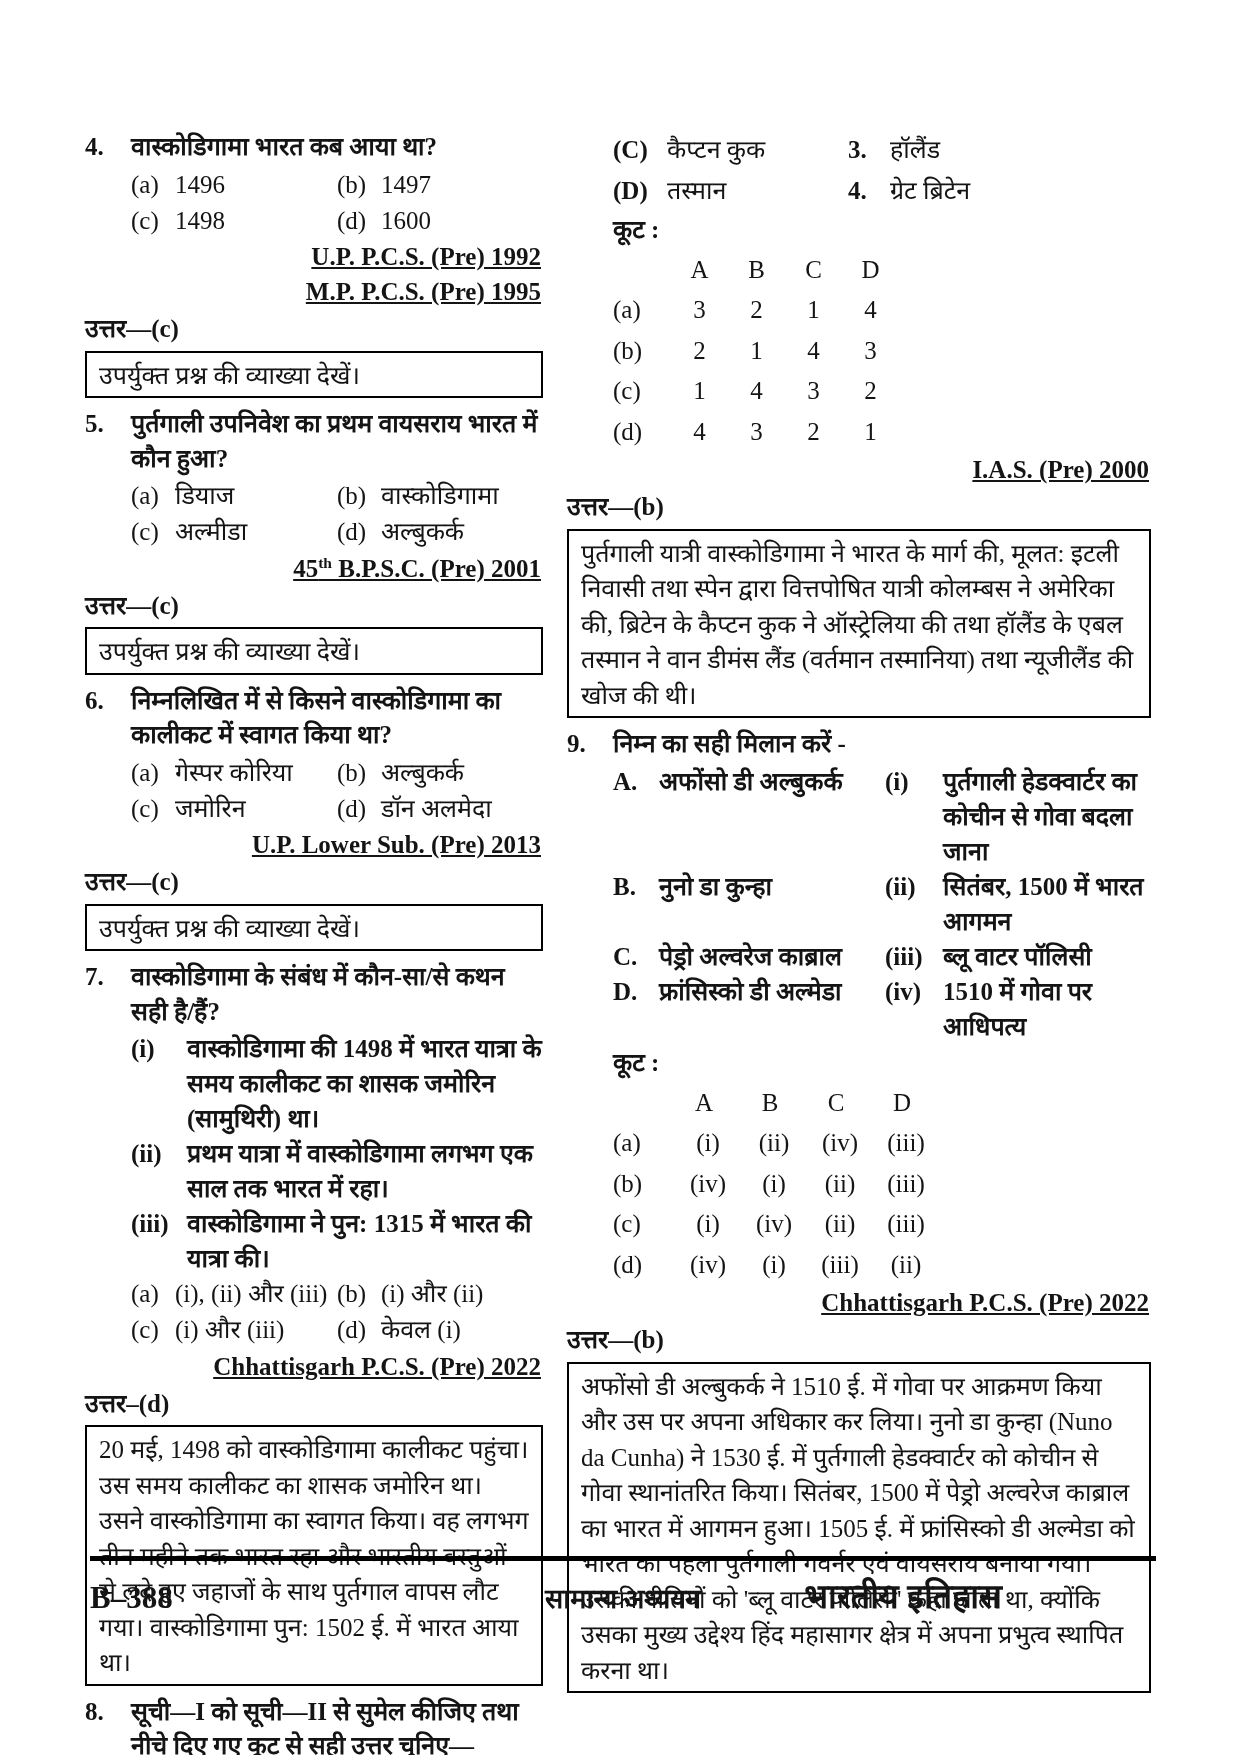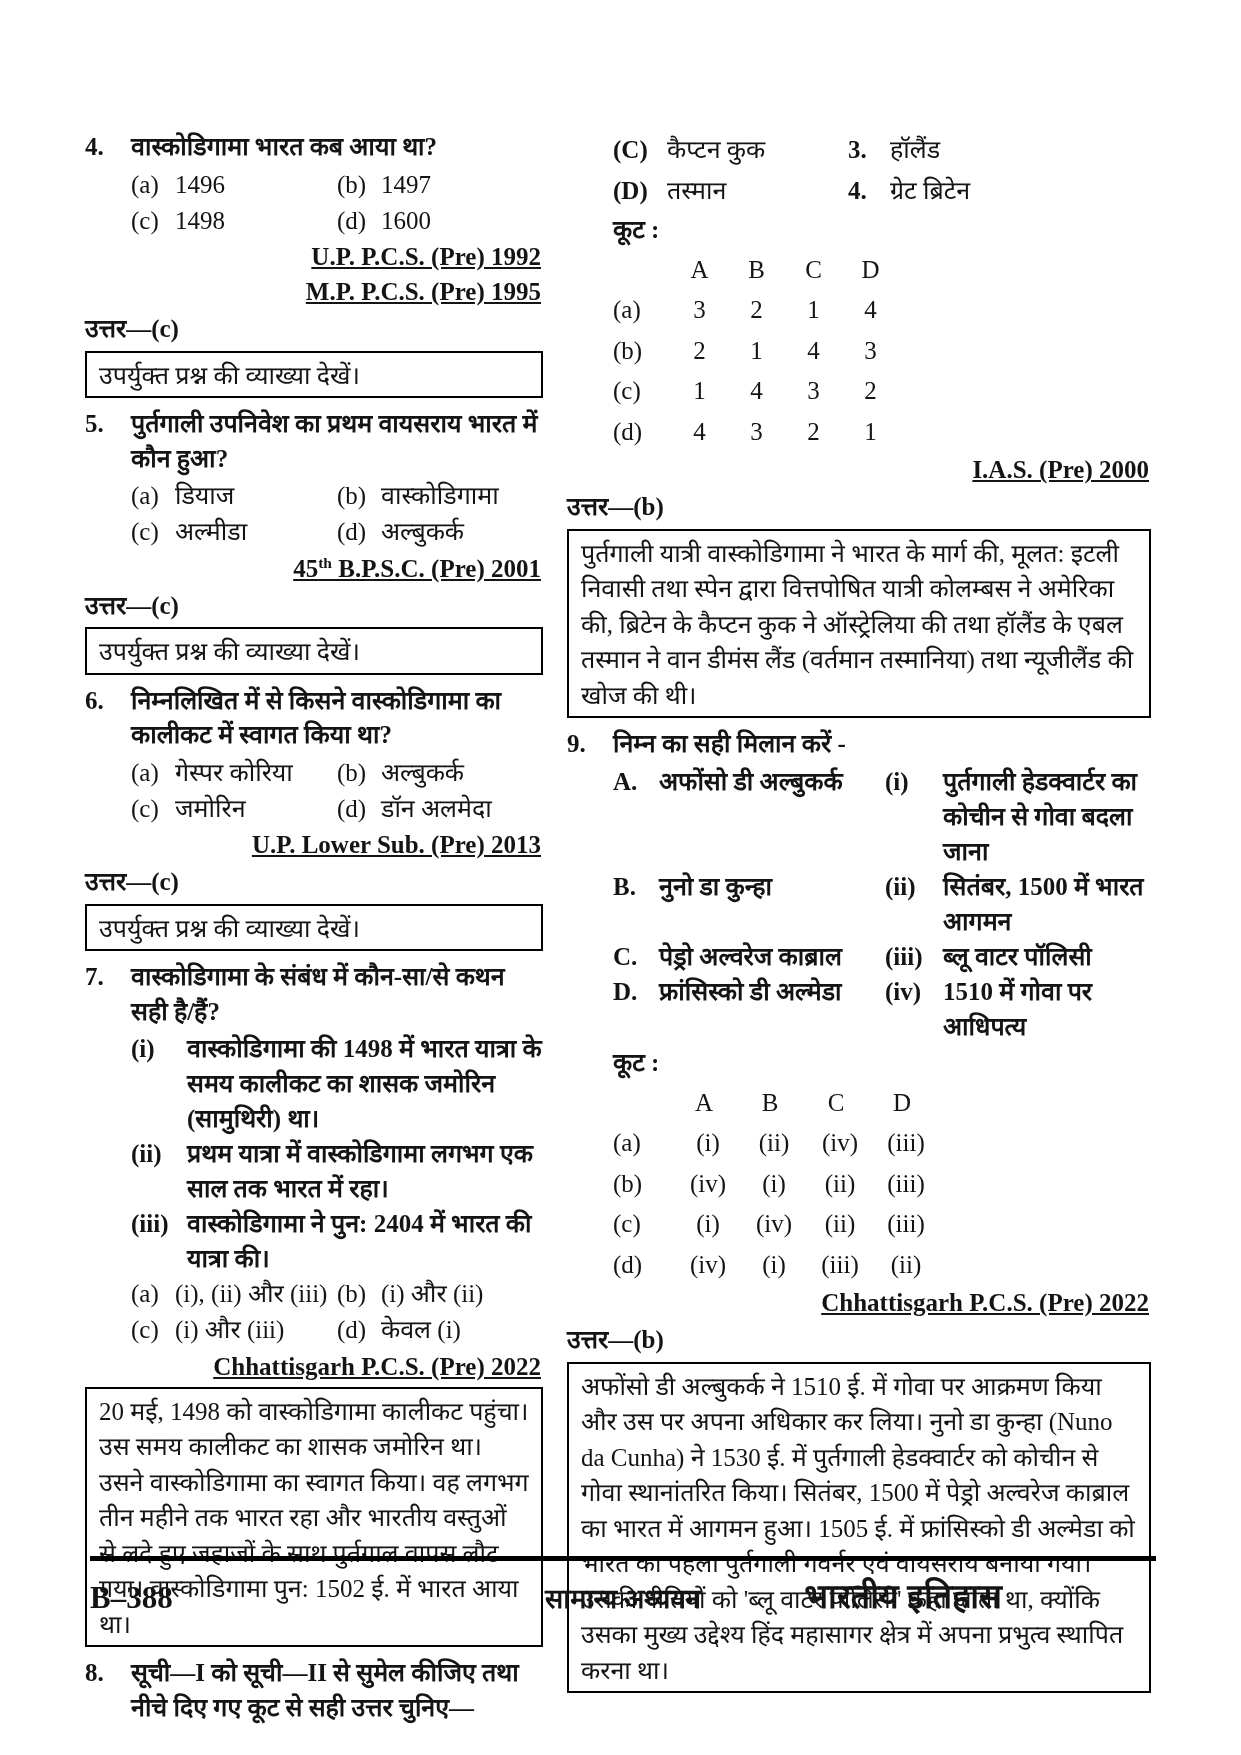--- a/index.html
+++ b/index.html
@@ -170,21 +170,21 @@
       <div class="stmt">
           <span class="stmt-label">(i)</span>
           <span class="stmt-text">वास्कोडिगामा की 1498 में भारत यात्रा के समय कालीकट का शासक जमोरिन (सामुथिरी) था।</span>
         </div>
       <div class="stmt">
           <span class="stmt-label">(ii)</span>
           <span class="stmt-text">प्रथम यात्रा में वास्कोडिगामा लगभग एक साल तक भारत में रहा।</span>
         </div>
       <div class="stmt">
           <span class="stmt-label">(iii)</span>
-          <span class="stmt-text">वास्कोडिगामा ने पुन: 2404 में भारत की यात्रा की।</span>
+          <span class="stmt-text">वास्कोडिगामा ने पुन: 1315 में भारत की यात्रा की।</span>
         </div>
       <div class="opts">
         <div class="opt-row">
           <div class="opt">
               <span class="opt-label">(a)</span>
               <span>(i), (ii) और (iii)</span>
             </div>
           <div class="opt">
               <span class="opt-label">(b)</span>
               <span>(i) और (ii)</span>
@@ -195,20 +195,21 @@
               <span class="opt-label">(c)</span>
               <span>(i) और (iii)</span>
             </div>
           <div class="opt">
               <span class="opt-label">(d)</span>
               <span>केवल (i)</span>
             </div>
         </div>
       </div>
       <div class="source">Chhattisgarh P.C.S. (Pre) 2022</div>
+      <div class="answer">उत्तर–(d)</div>
       <div class="expl">20 मई, 1498 को वास्कोडिगामा कालीकट पहुंचा। उस समय कालीकट का शासक जमोरिन था। उसने वास्कोडिगामा का स्वागत किया। वह लगभग तीन महीने तक भारत रहा और भारतीय वस्तुओं से लदे हुए जहाजों के साथ पुर्तगाल वापस लौट गया। वास्कोडिगामा पुन: 1502 ई. में भारत आया था।</div>
     </section>
 
     <section class="q">
       <div class="q-head">
         <span class="q-num">8.</span>
         <span class="q-body">सूची—I को सूची—II से सुमेल कीजिए तथा नीचे दिए गए कूट से सही उत्तर चुनिए—</span>
       </div>
 
     </section>

